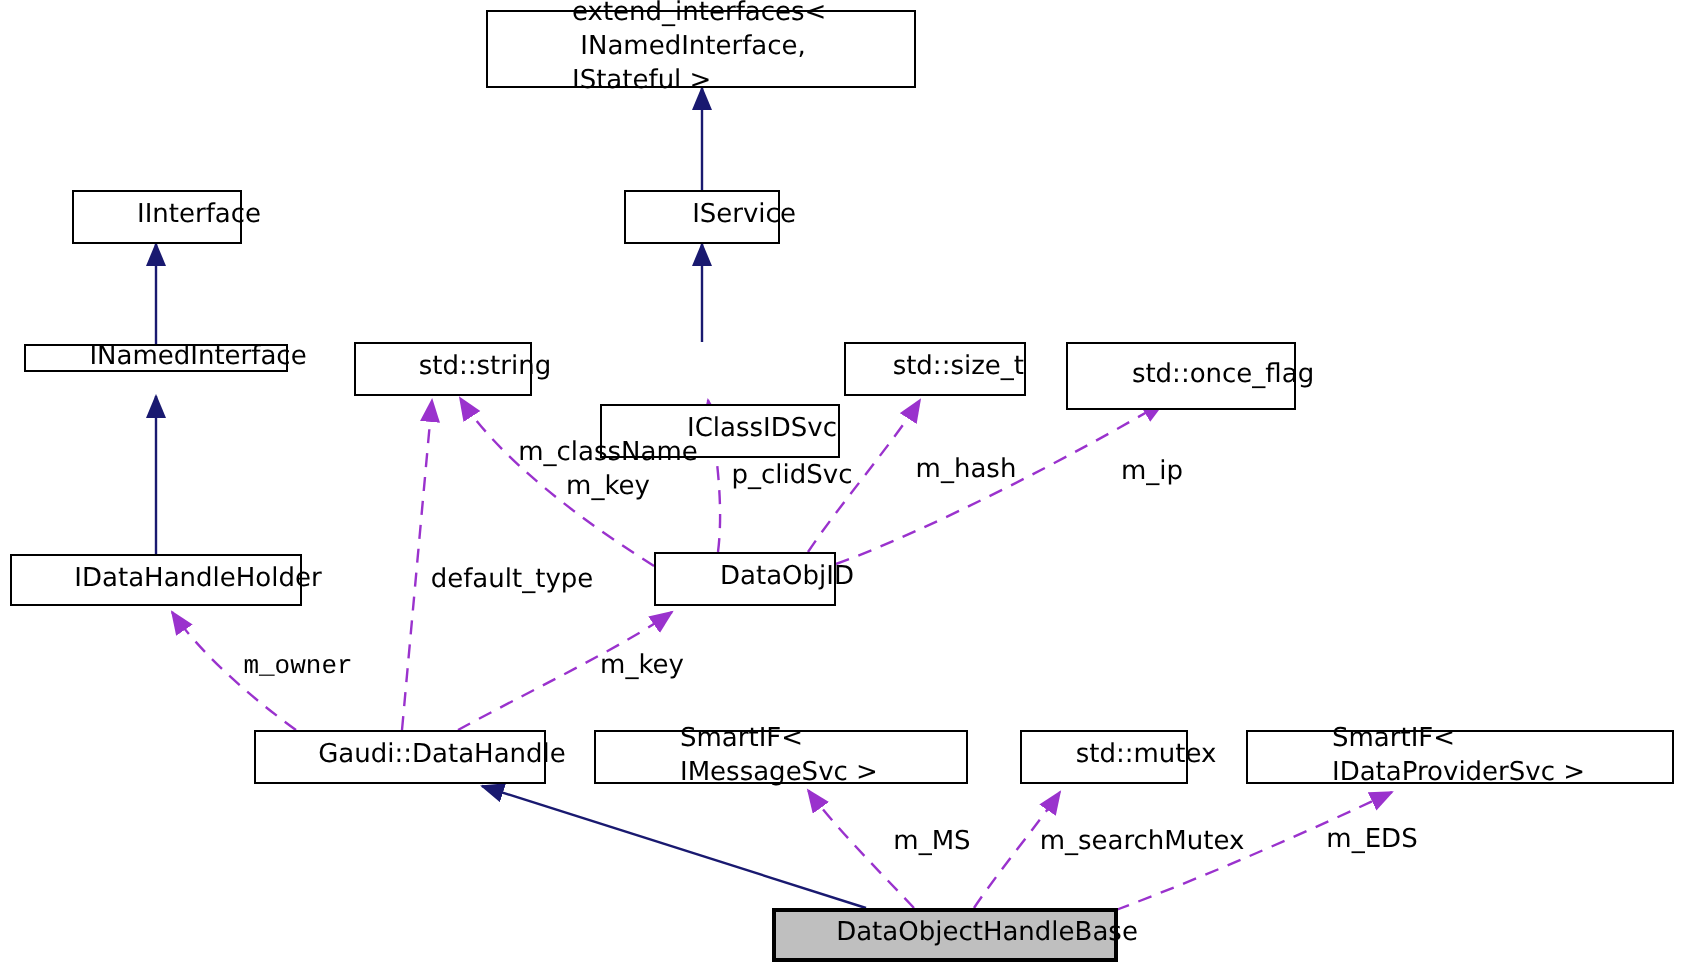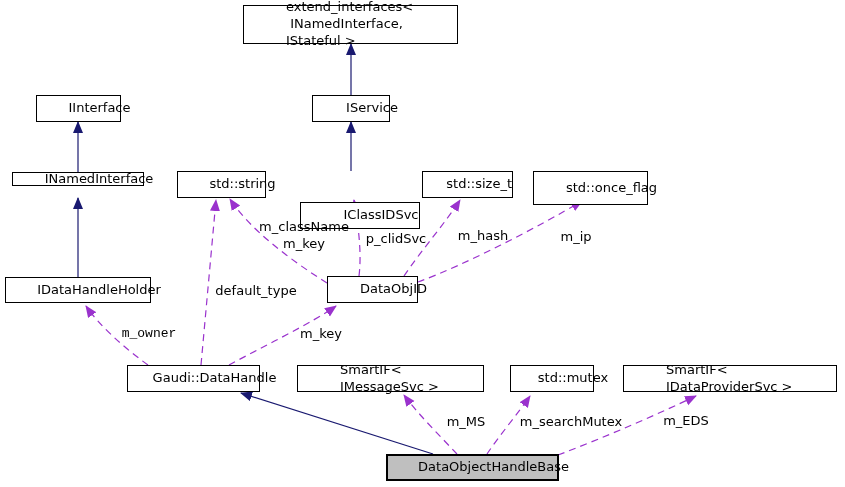--- a/index.html
+++ b/index.html
@@ -93,21 +93,21 @@
   </div>
   <div class="node" style="left:533px;top:171px;width:115px;height:34px;">
     <span>std::once_flag</span>
   </div>
   <div class="node" style="left:5px;top:277px;width:146px;height:26px;">
     <span>IDataHandleHolder</span>
   </div>
   <div class="node" style="left:327px;top:276px;width:91px;height:27px;">
     <span>DataObjID</span>
   </div>
-  <div class="node" style="left:127px;top:365px;width:133px;height:27px;">
+  <div class="node" style="left:127px;top:365px;width:146px;height:27px;">
     <span>Gaudi::DataHandle</span>
   </div>
   <div class="node" style="left:297px;top:365px;width:187px;height:27px;">
     <span>SmartIF&lt; IMessageSvc &gt;</span>
   </div>
   <div class="node" style="left:510px;top:365px;width:84px;height:27px;">
     <span>std::mutex</span>
   </div>
   <div class="node" style="left:623px;top:365px;width:214px;height:27px;">
     <span>SmartIF&lt; IDataProviderSvc &gt;</span>

